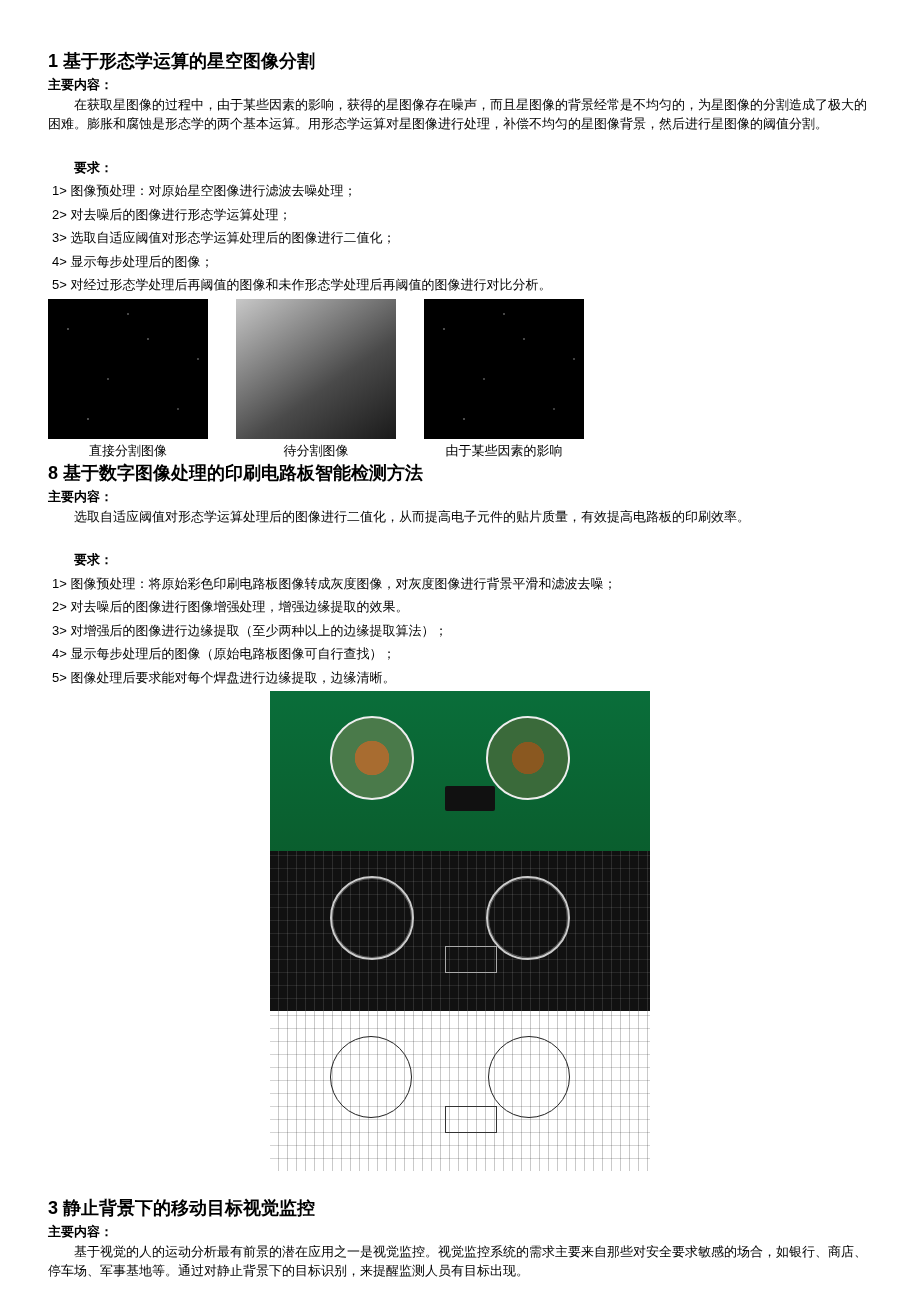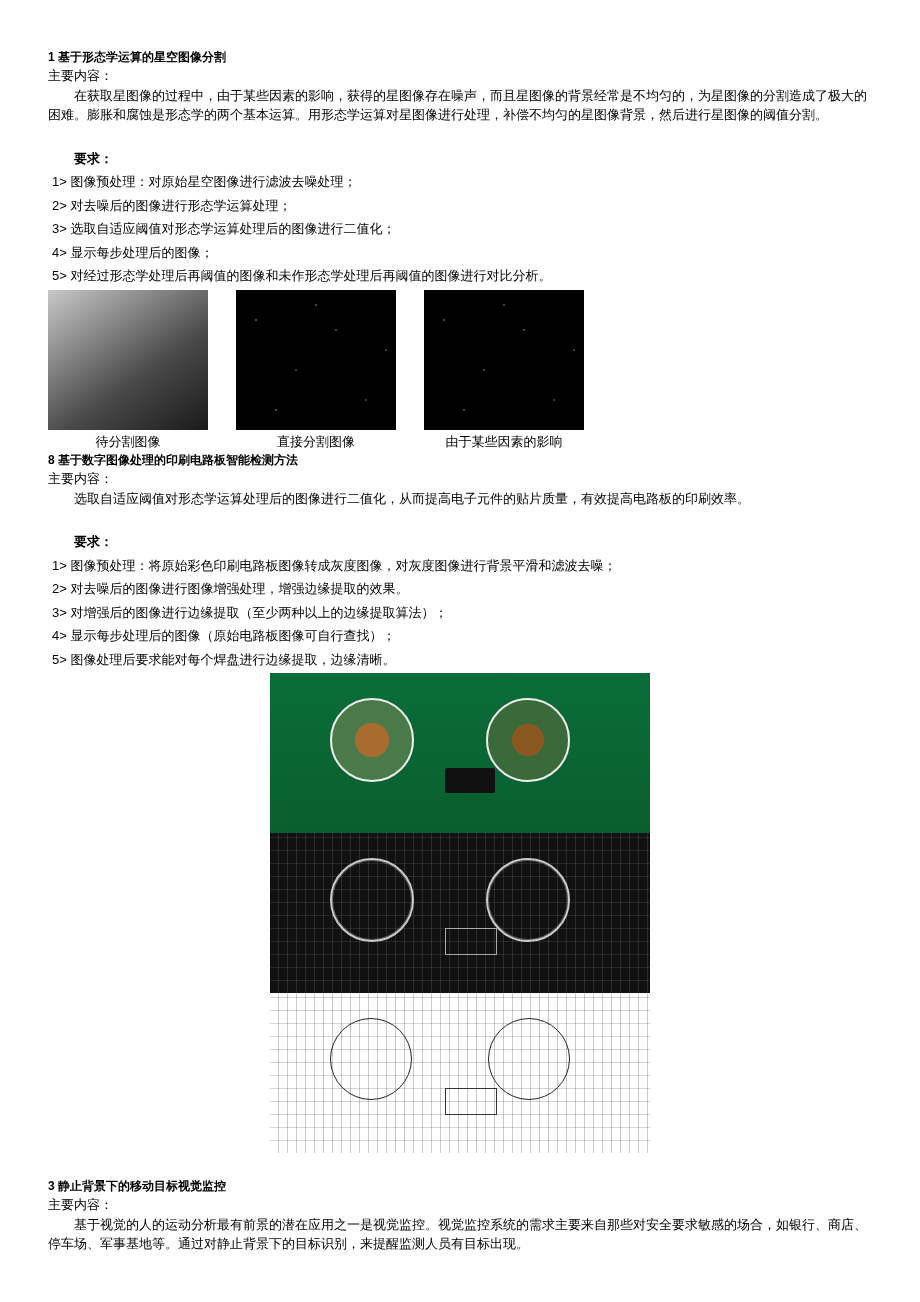--- a/index.html
+++ b/index.html
@@ -8,24 +8,24 @@
     line-height: 1.5;
     margin: 0;
     padding: 48px 48px;
     color: #000;
     background: #fff;
     width: 920px;
     box-sizing: border-box;
   }
   .section-title {
     font-weight: bold;
-    font-size: 12px;
+    font-size: 18px;
   }
   .sub-title {
-    font-weight: normal;
+    font-weight: bold;
   }
   .indent {
     text-indent: 2em;
   }
   .req-indent {
     text-indent: 2em;
     font-weight: bold;
     margin-top: 24px;
   }
   .list-item {
@@ -174,26 +174,26 @@
 <div class="indent">在获取星图像的过程中，由于某些因素的影响，获得的星图像存在噪声，而且星图像的背景经常是不均匀的，为星图像的分割造成了极大的困难。膨胀和腐蚀是形态学的两个基本运算。用形态学运算对星图像进行处理，补偿不均匀的星图像背景，然后进行星图像的阈值分割。</div>
 <div class="req-indent">要求：</div>
 <div class="list-item">1&gt; 图像预处理：对原始星空图像进行滤波去噪处理；</div>
 <div class="list-item">2&gt; 对去噪后的图像进行形态学运算处理；</div>
 <div class="list-item">3&gt; 选取自适应阈值对形态学运算处理后的图像进行二值化；</div>
 <div class="list-item">4&gt; 显示每步处理后的图像；</div>
 <div class="list-item">5&gt; 对经过形态学处理后再阈值的图像和未作形态学处理后再阈值的图像进行对比分析。</div>
 
 <div class="img-row">
   <div class="img-col">
+    <div class="star-img star2"></div>
+    <div class="img-caption">直接分割图像</div>
+  </div>
+  <div class="img-col">
     <div class="star-img star1"></div>
     <div class="img-caption">待分割图像</div>
-  </div>
-  <div class="img-col">
-    <div class="star-img star2"></div>
-    <div class="img-caption">直接分割图像</div>
   </div>
   <div class="img-col">
     <div class="star-img star3"></div>
     <div class="img-caption">由于某些因素的影响</div>
   </div>
 </div>
 
 <div class="section-title">8 基于数字图像处理的印刷电路板智能检测方法</div>
 <div class="sub-title">主要内容：</div>
 <div class="indent">选取自适应阈值对形态学运算处理后的图像进行二值化，从而提高电子元件的贴片质量，有效提高电路板的印刷效率。</div>

